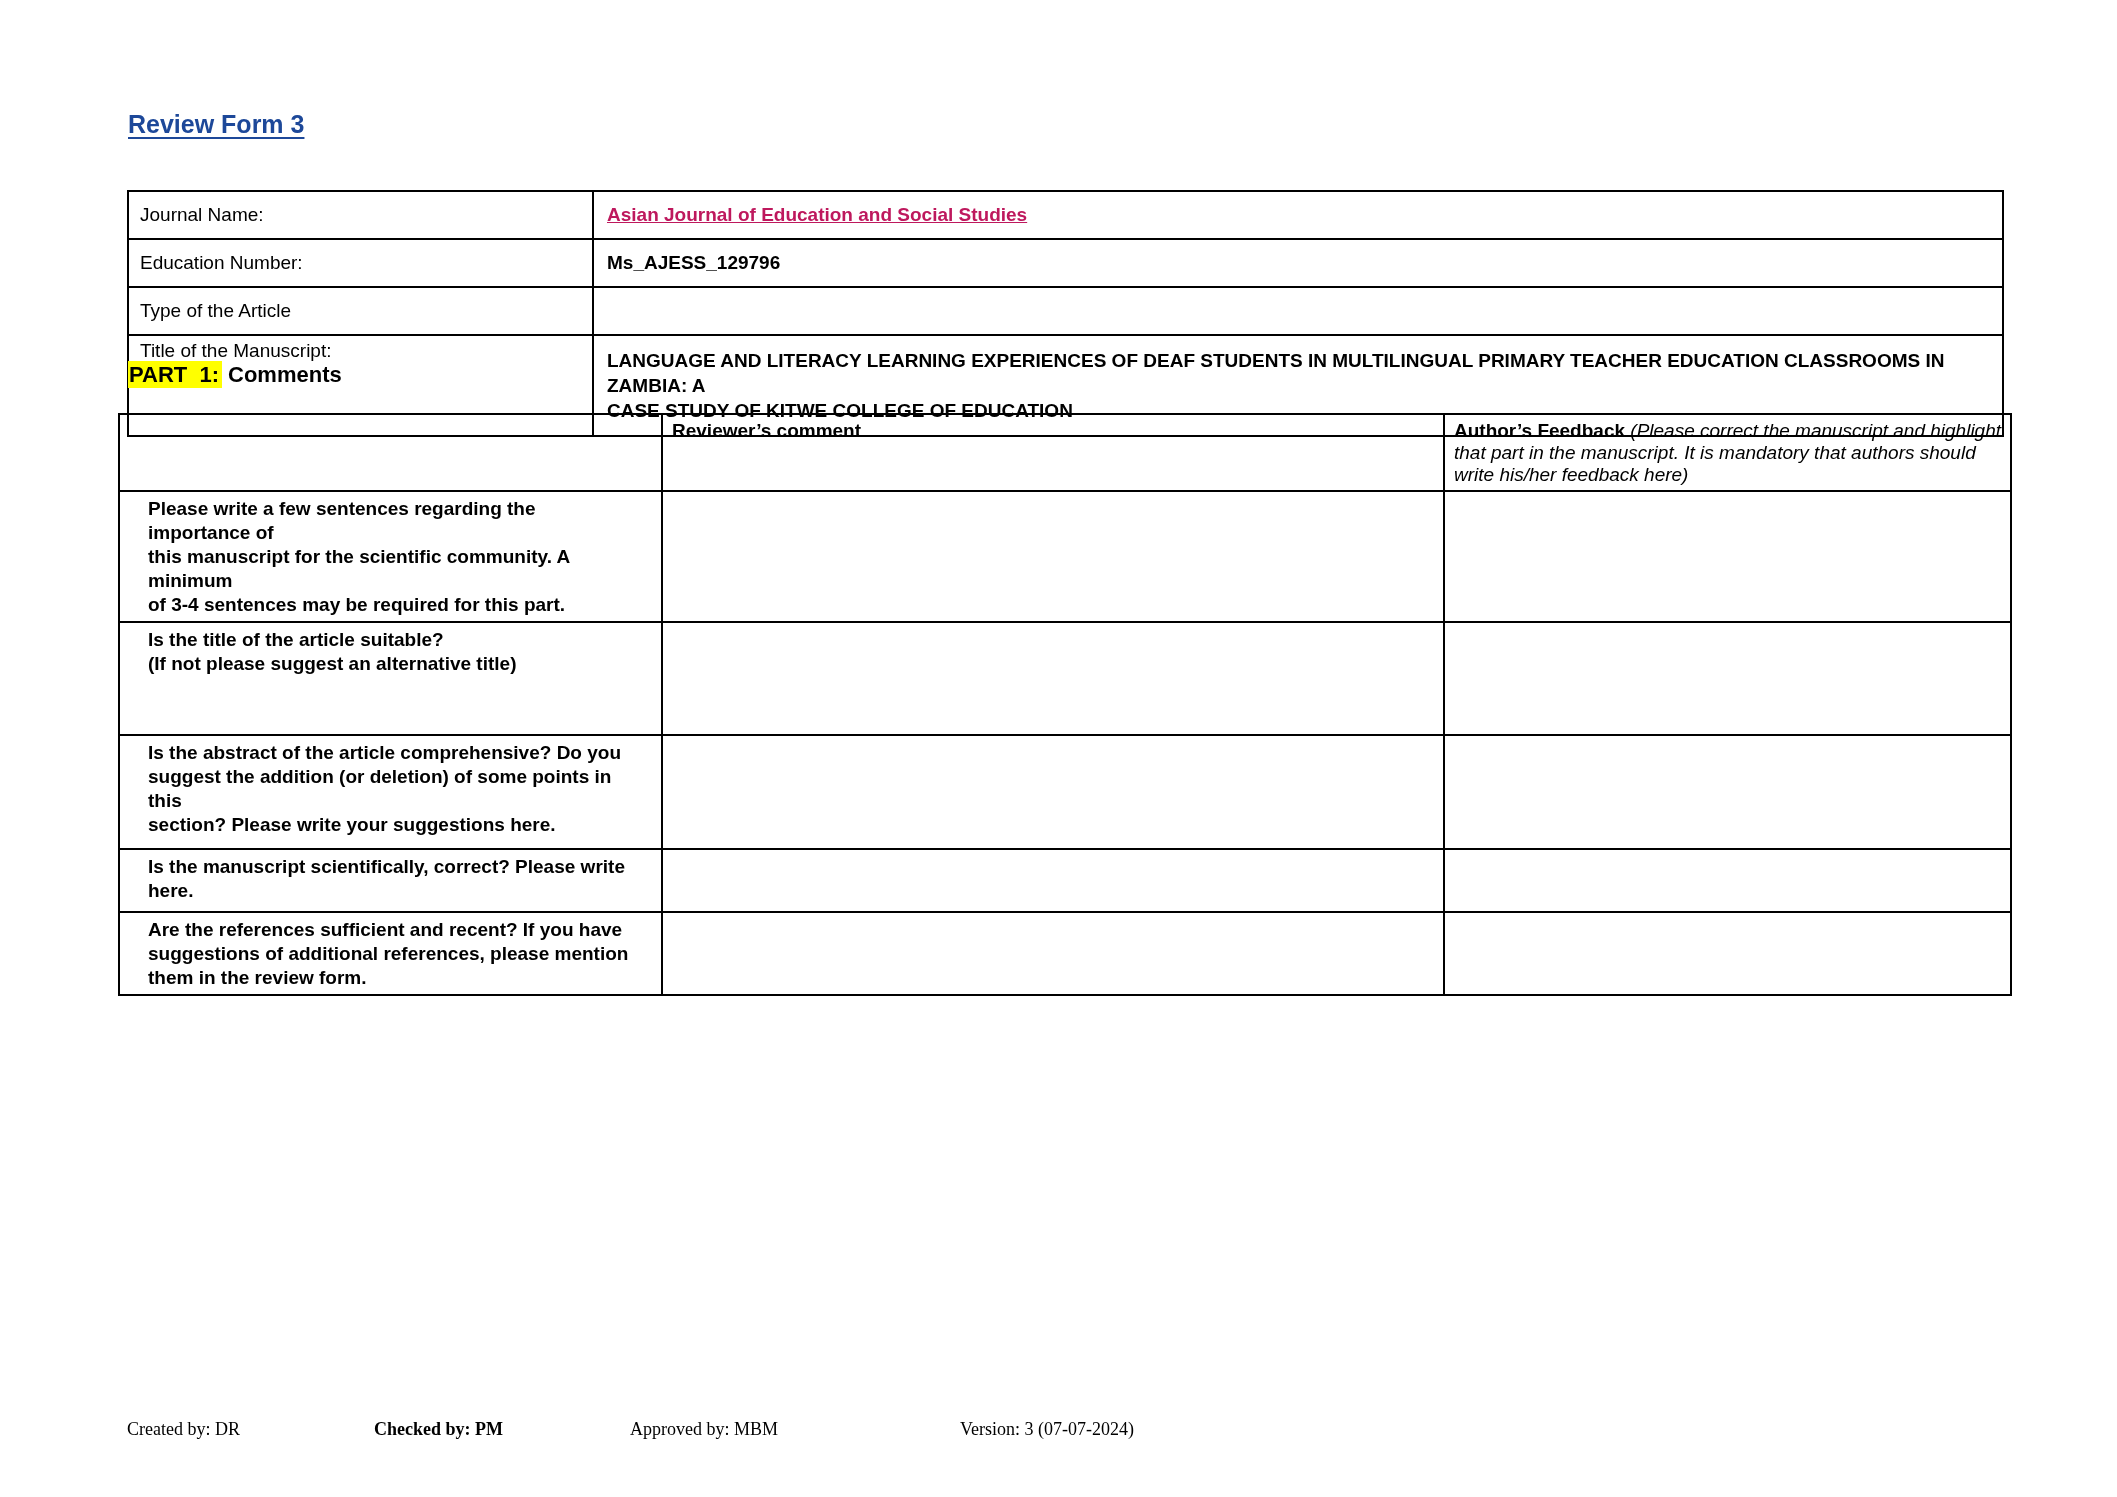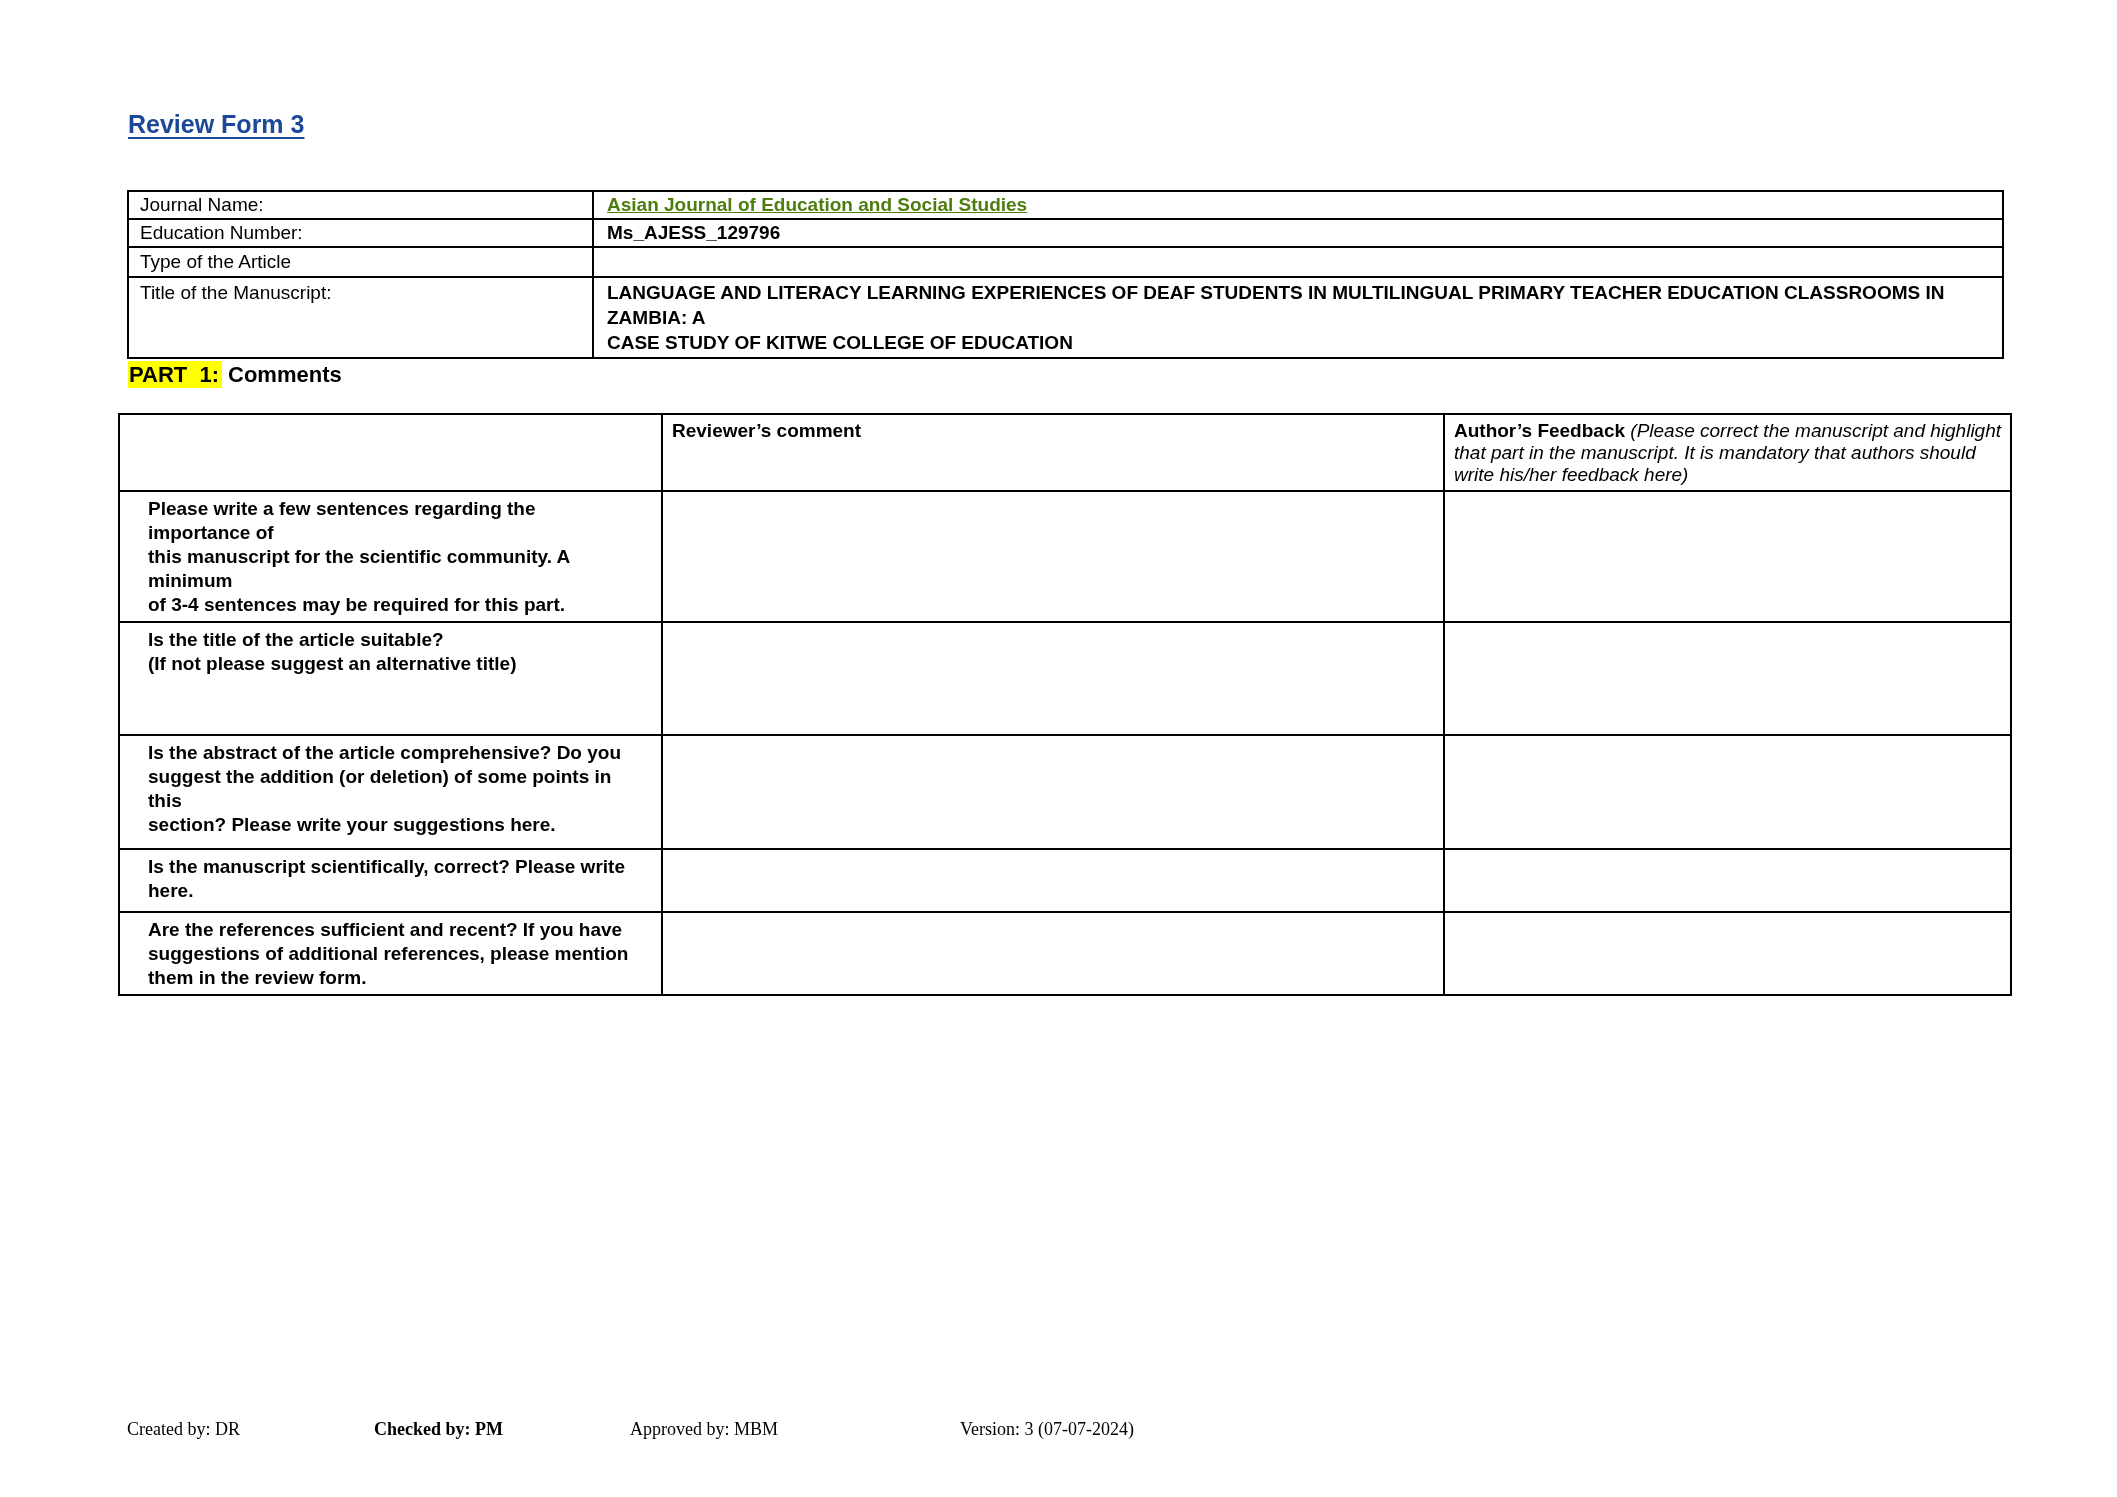--- a/index.html
+++ b/index.html
@@ -22,21 +22,21 @@
   }
 
   
   table{border-collapse:collapse;table-layout:fixed;}
   td{border:2px solid #000;vertical-align:middle;overflow:hidden;}
   .info-table{
     position:absolute;left:127px;top:190px;
     width:1877px;
     font-size:19px;
   }
-  .info-table td{padding:2px 10px;margin-left:40px;}
+  .info-table td{padding:12px 10px;margin-left:40px;}
   .info-table col.c-label{width:465px;}
   .info-table .label-cell{padding-left:11px;}
   .info-table .value-cell{padding-left:13px;font-weight:bold;}
   .preline{white-space:pre-line;}
   .journal-link{
     font-weight:bold;text-decoration:underline;cursor:pointer;
   }
   .title-cell{vertical-align:top;padding-top:6px;line-height:25px;}
 
   
@@ -92,21 +92,21 @@
 
   <table class="info-table">
     <colgroup>
         <col class="c-label">
         <col>
       </colgroup>
     <tbody>
         <tr style="height:28px;">
       <td class="label-cell">Journal Name:</td>
       <td class="value-cell">
-        <span class="journal-link" style="color:#4d7c0f;">Asian Journal of Education and Social Studies</span>
+        <span class="journal-link" style="color:#be185d;">Asian Journal of Education and Social Studies</span>
       </td>
     </tr>
     <tr style="height:27px;">
       <td class="label-cell">Education Number:</td>
       <td class="value-cell">Ms_AJESS_129796</td>
     </tr>
     <tr style="height:30px;">
       <td class="label-cell">Type of the Article</td>
       <td class="value-cell"></td>
     </tr>

